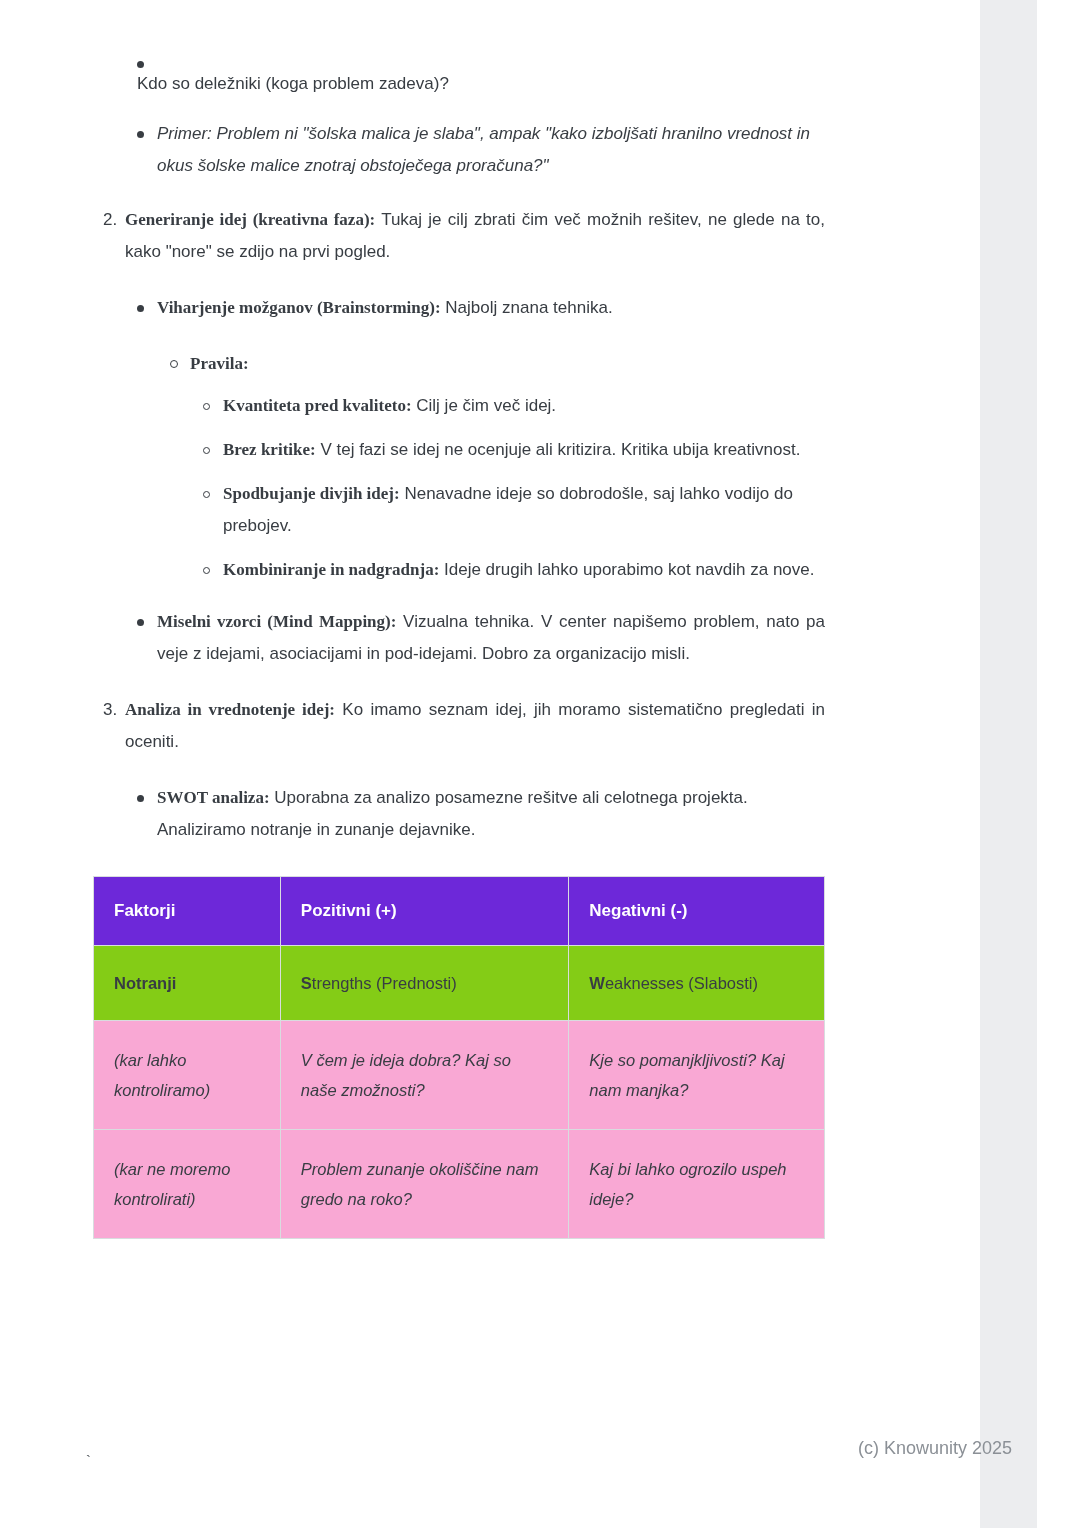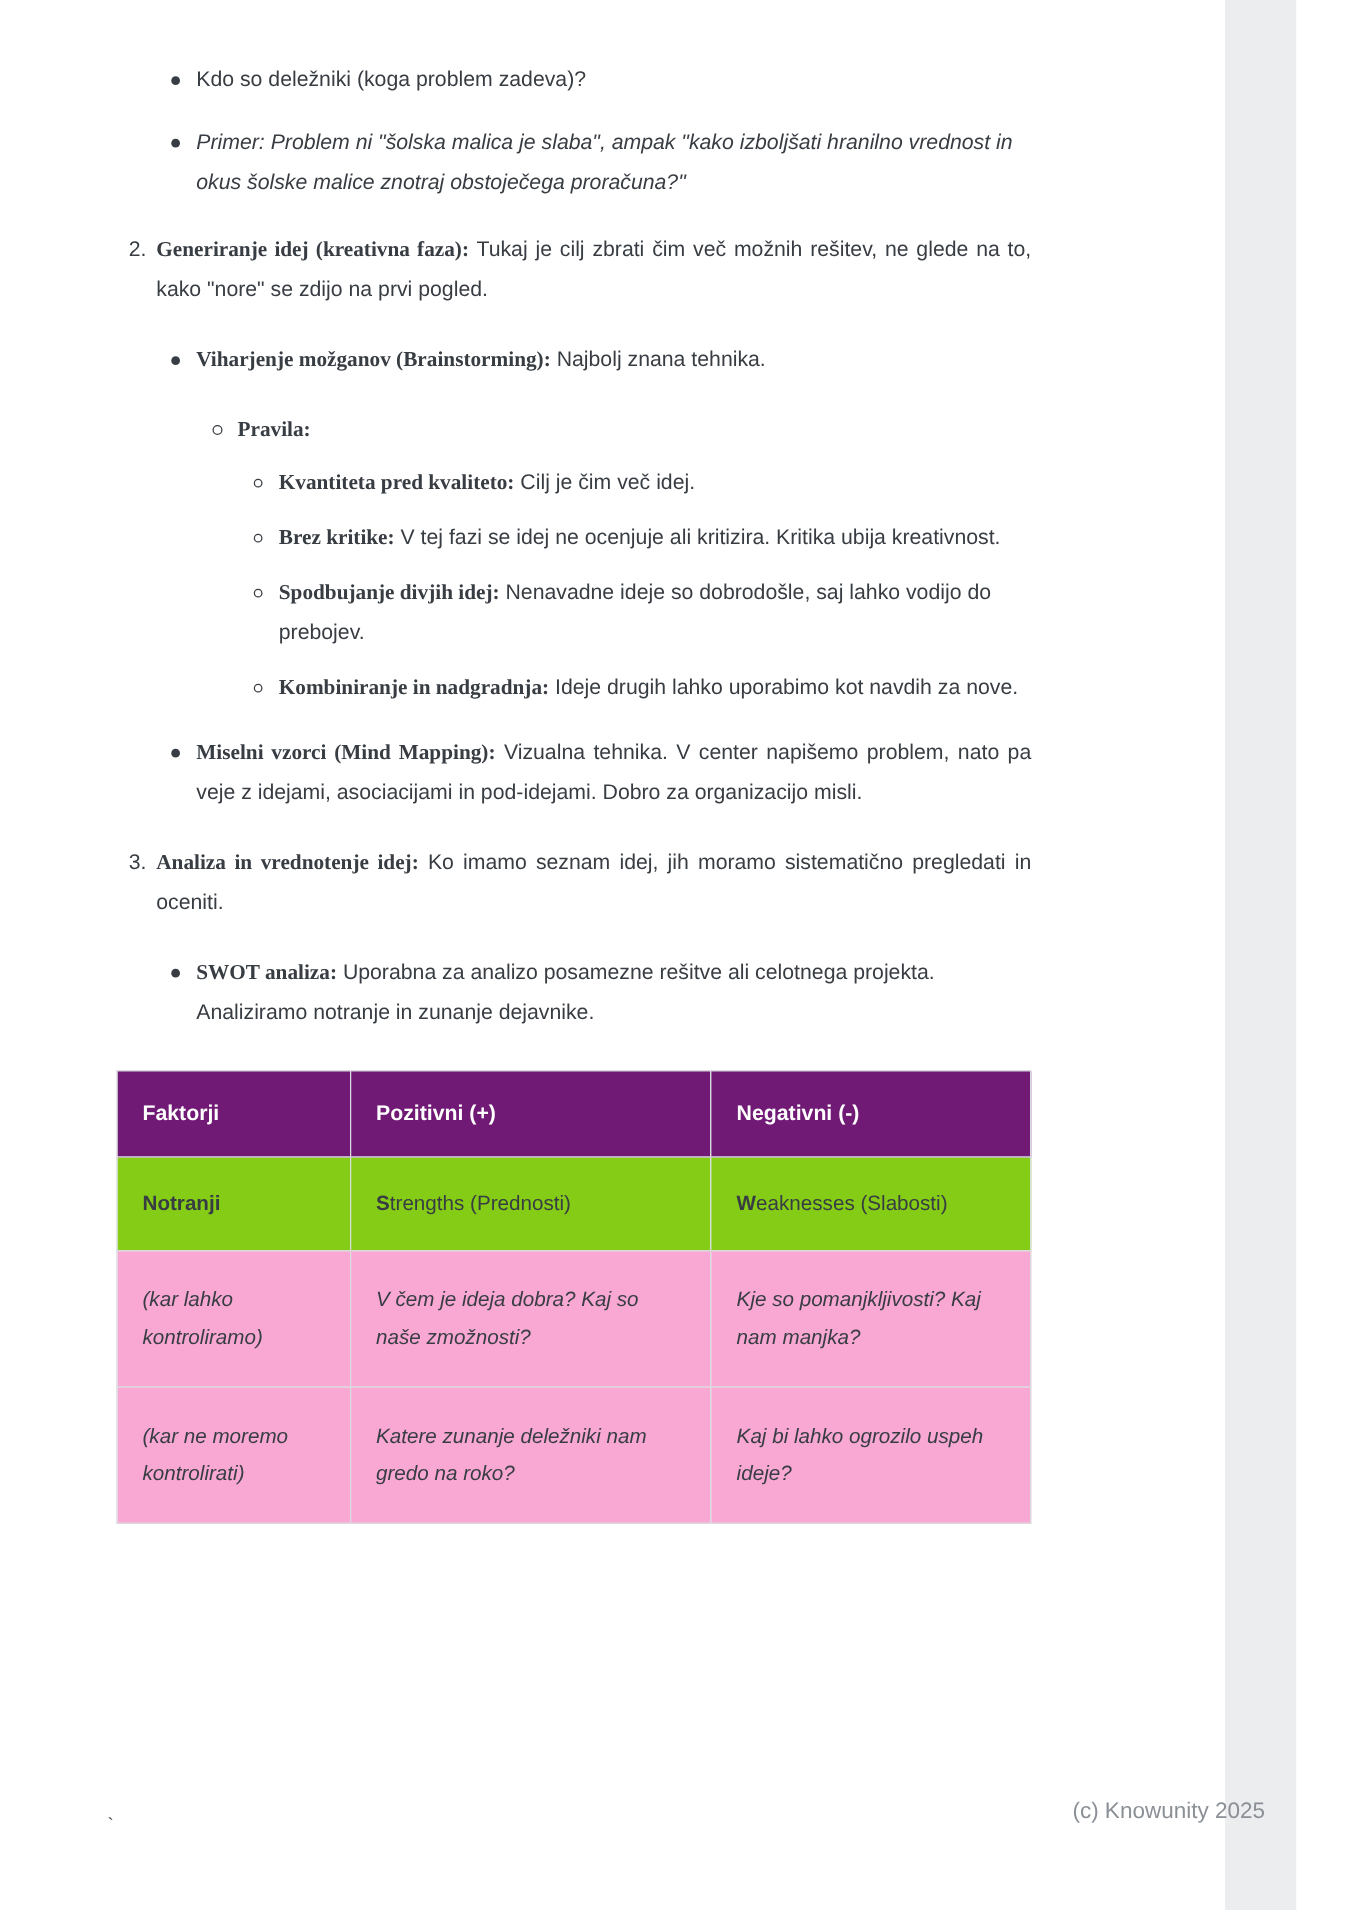--- a/index.html
+++ b/index.html
@@ -38,21 +38,21 @@
   }
   .ring {
     width:8px; height:8px; border-radius:50%;
     border:1.7px solid #383d43; background:transparent; margin-top:12px;
   }
   .ring.sm { width:7px; height:7px; margin-top:13px; }
   .litext { flex:1 1 auto; }
   .bold, b { font-weight:bold;font-family:Liberation Serif, serif; }
   .italic { font-style:italic; }
   .justify { text-align:justify; }
-  .mb-18 { margin-bottom:18px; }
+  .mb-18 { margin-bottom:18px;flex-direction:column; }
   .mb-22 { margin-bottom:22px; }
   .mb-24 { margin-bottom:24px; }
   .mb-28 { margin-bottom:28px; }
   .mb-10 { margin-bottom:10px; }
   .mb-12 { margin-bottom:12px; }
   .mb-20 { margin-bottom:20px; }
 
   table.swot {
     width:732px;
     border-collapse:collapse;
@@ -60,21 +60,21 @@
     font-size:16.5px;
     line-height:26px;
   }
   table.swot th, table.swot td {
     border:1px solid #d9dcdf;
     text-align:left;
     vertical-align:middle;
     padding:20px 20px;
   }
   table.swot th {
-    background:#701a75;
+    background:#6d28d9;
     color:#ffffff;
     font-weight:bold;
     font-size:17px;
     padding:21px 20px;
   }
   .col-0 { width:187px; }
   .col-1 { width:289px; }
   .col-2 { width:256px; }
   tr.row-bold td { background:#84cc16; padding:24px 20px; }
   tr.row-bold td .cell-b { font-weight:bold; }
@@ -225,21 +225,21 @@
           <td><span class="lead">S</span><span>trengths (Prednosti)</span></td>
           <td><span class="lead">W</span><span>eaknesses (Slabosti)</span></td>
         </tr>
         <tr class="row-italic">
           <td>(kar lahko kontroliramo)</td>
           <td>V čem je ideja dobra? Kaj so naše zmožnosti?</td>
           <td>Kje so pomanjkljivosti? Kaj nam manjka?</td>
         </tr>
         <tr class="row-italic">
           <td>(kar ne moremo kontrolirati)</td>
-          <td>Katere zunanje deležniki nam gredo na roko?</td>
+          <td>Problem zunanje okoliščine nam gredo na roko?</td>
           <td>Kaj bi lahko ogrozilo uspeh ideje?</td>
         </tr>
       </tbody>
     </table>
 
   </main>
 
   <span class="stray">`</span>
   <span class="copyright">(c) Knowunity 2025</span>
 

